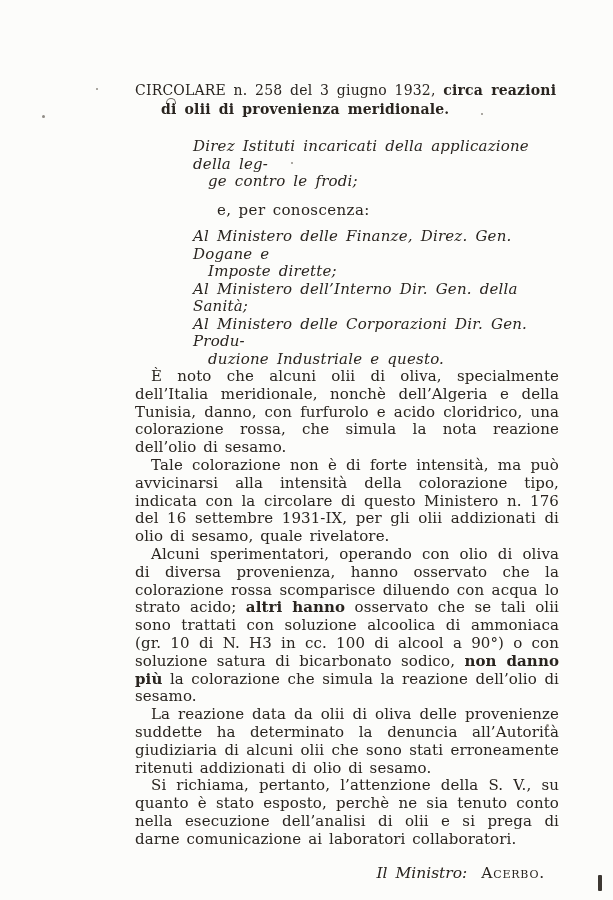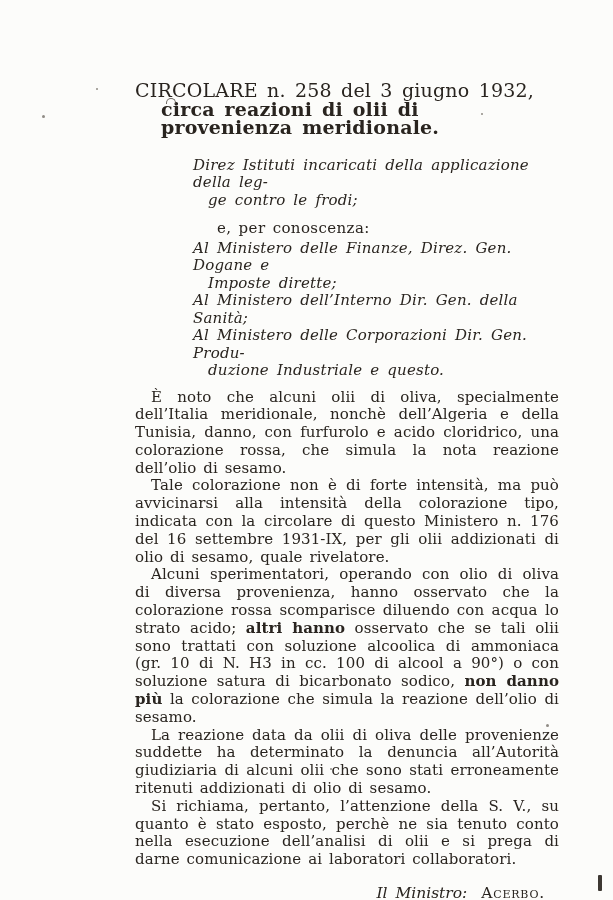--- a/index.html
+++ b/index.html
@@ -12,37 +12,37 @@
     font-family:"DejaVu Serif","Liberation Serif",serif;
     overflow:hidden;
     box-shadow:0 0 4px rgba(0,0,0,.15);
   }
   .content{position:absolute;left:135px;top:66px;width:424px;}
   .page-number{
     font-weight:bold;font-size:15px;letter-spacing:.5px;line-height:18px;
   }
   .heading{
     margin-top:15px;
-    font-size:19px;line-height:18.5px;
+    font-size:14px;line-height:18.5px;
     padding-left:26px;text-indent:-26px;
     word-spacing:3px;letter-spacing:.2px;
   }
   .heading span.b, .body span.b{font-weight:bold;}
   .addr{
     margin-top:20px;margin-left:58px;
     font-style:italic;font-size:15px;line-height:17.5px;
     word-spacing:3px;letter-spacing:.2px;
   }
   .addr-line.hang{padding-left:15px;font-style:italic;}
   .cc{
-    margin:11px 0 2px 24px;
+    margin:11px 0 9px 24px;
     font-style:normal;font-size:15px;letter-spacing:.4px;word-spacing:2px;
   }
   .body{
-    margin-top:9px;
+    margin-top:0;
     font-size:15px;line-height:17.8px;
     text-align:justify;
     word-spacing:2px;letter-spacing:.1px;
   }
   .body p{margin:0;text-indent:16px;}
   .signature{
     margin-top:15px;
     text-align:right;padding-right:14px;
     font-size:15.5px;
   }

